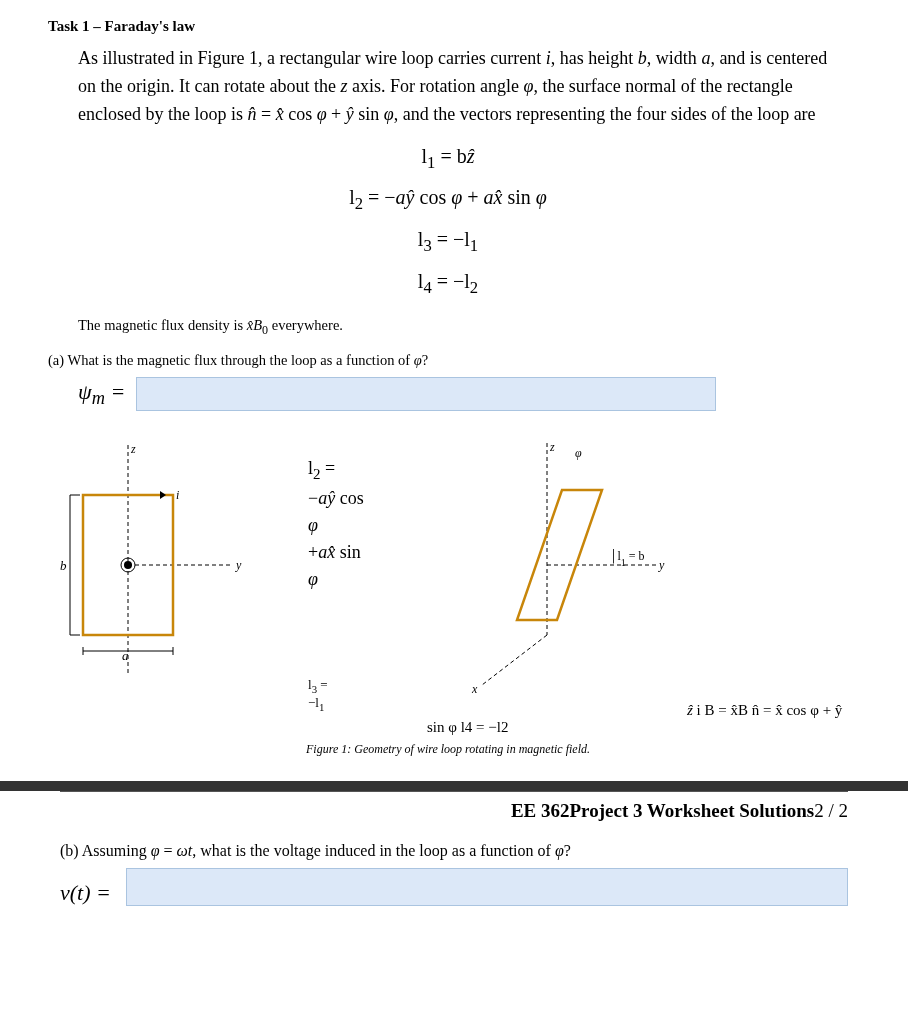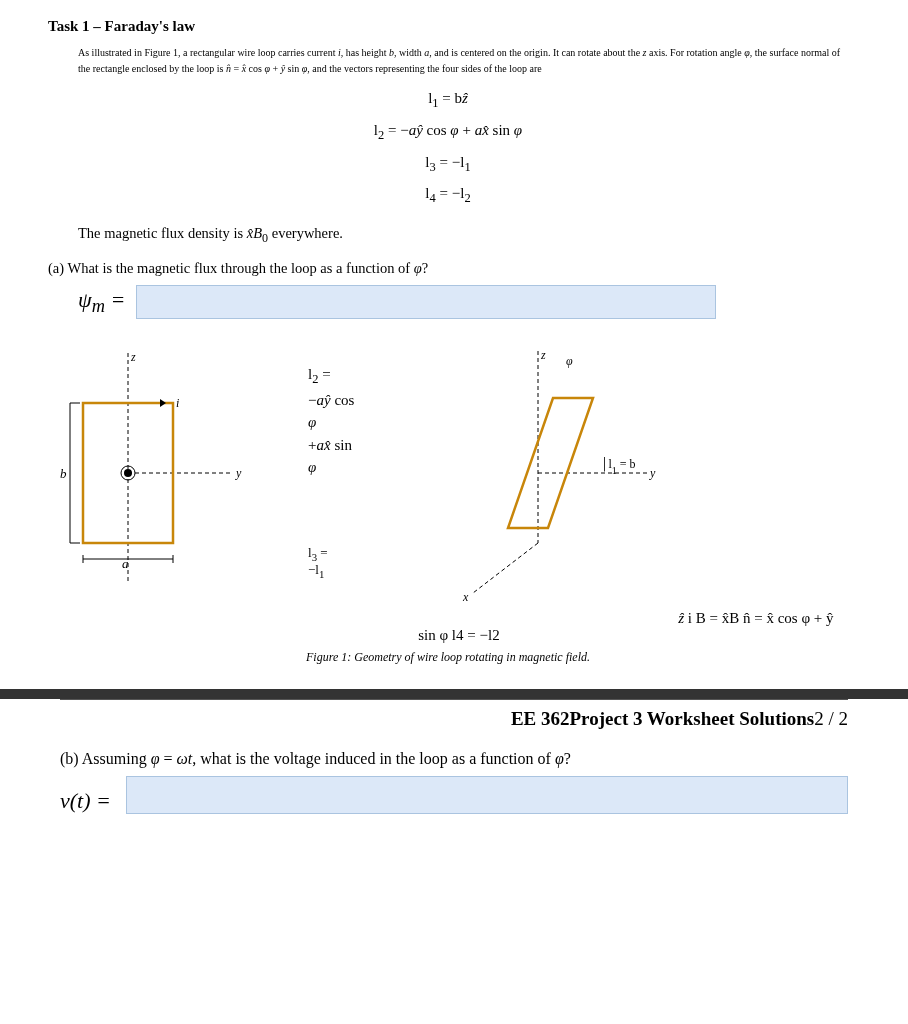--- a/index.html
+++ b/index.html
@@ -16,31 +16,31 @@
       padding: 18px 60px 0 48px;
     }
 
     .task-title {
       font-weight: bold;
       font-size: 15px;
       margin-bottom: 10px;
     }
 
     .intro-text {
-      font-size: 10px;
+      font-size: 18px;
       line-height: 1.55;
       margin-left: 30px;
       margin-bottom: 8px;
     }
 
     .equations-block {
       text-align: center;
       margin: 8px 0 14px 0;
       line-height: 1.9;
-      font-size: 15px;
+      font-size: 20px;
     }
 
     .flux-density-line {
       font-size: 14.5px;
       margin-left: 30px;
       margin-bottom: 14px;
     }
 
     .question-label {
       font-size: 14.5px;
@@ -200,21 +200,21 @@
 
         <polygon points="118,60 112,56 112,64" fill="#000"></polygon>
         <text x="128" y="64" font-size="12" font-style="italic">i</text>
 
         <circle cx="80" cy="130" r="4" fill="#000"></circle>
         <circle cx="80" cy="130" r="7" fill="none" stroke="#000" stroke-width="1"></circle>
       </svg>
     </div>
 
     <div style="display:flex; flex-direction:column; align-items:flex-start; padding-top:20px;">
-      <div style="font-size:15px; line-height:1.5; margin-bottom:6px;">
+      <div style="font-size:18px; line-height:1.5; margin-bottom:24px;">
         l<sub>2</sub> =<br>
         −<em>aŷ</em> cos <em>φ</em><br>
         +<em>ax̂</em> sin <em>φ</em>
       </div>
       <div style="font-size:13px; margin-top:60px;">
         l<sub>3</sub> =<br>
         −l<sub>1</sub>
       </div>
     </div>
 

